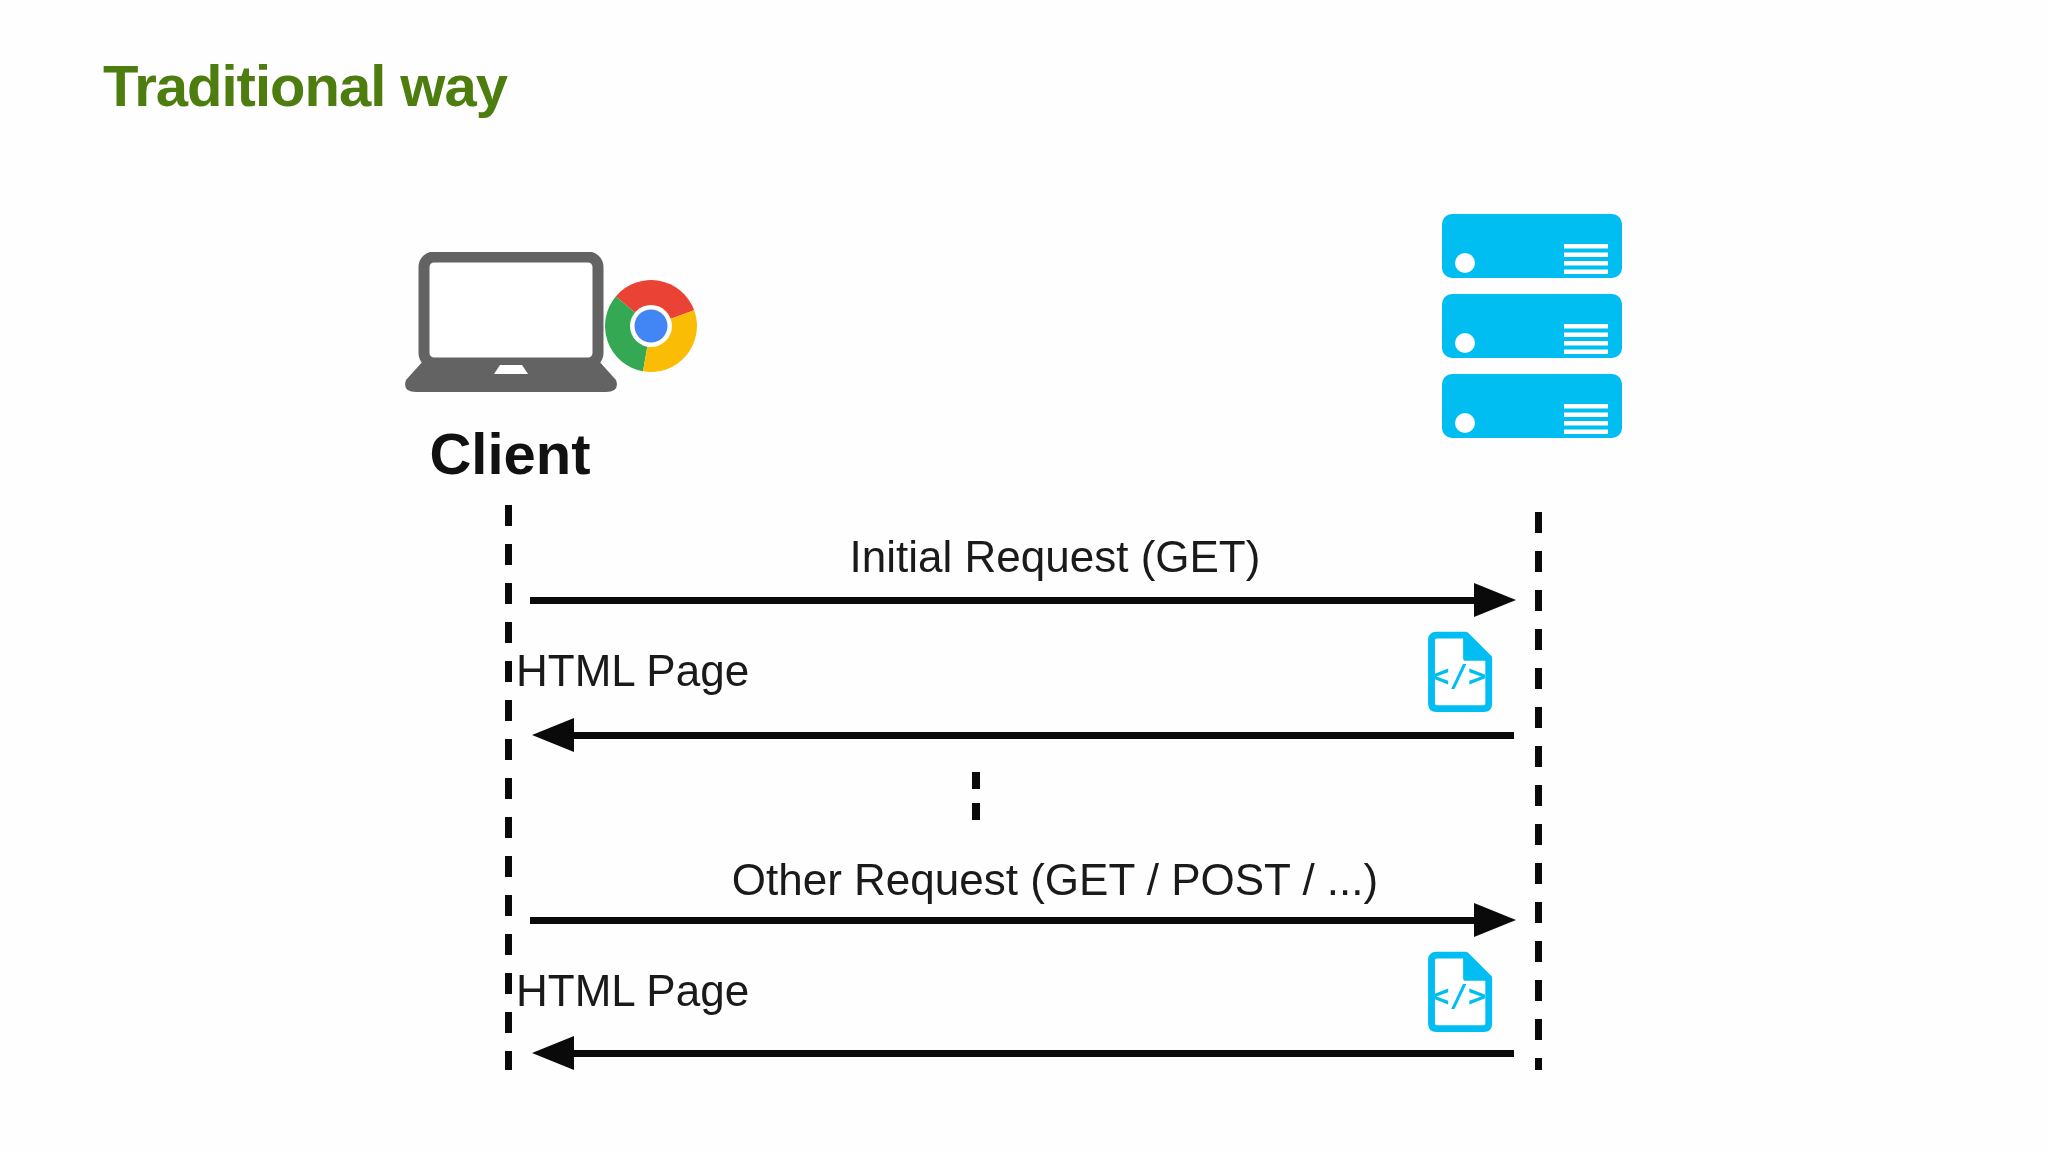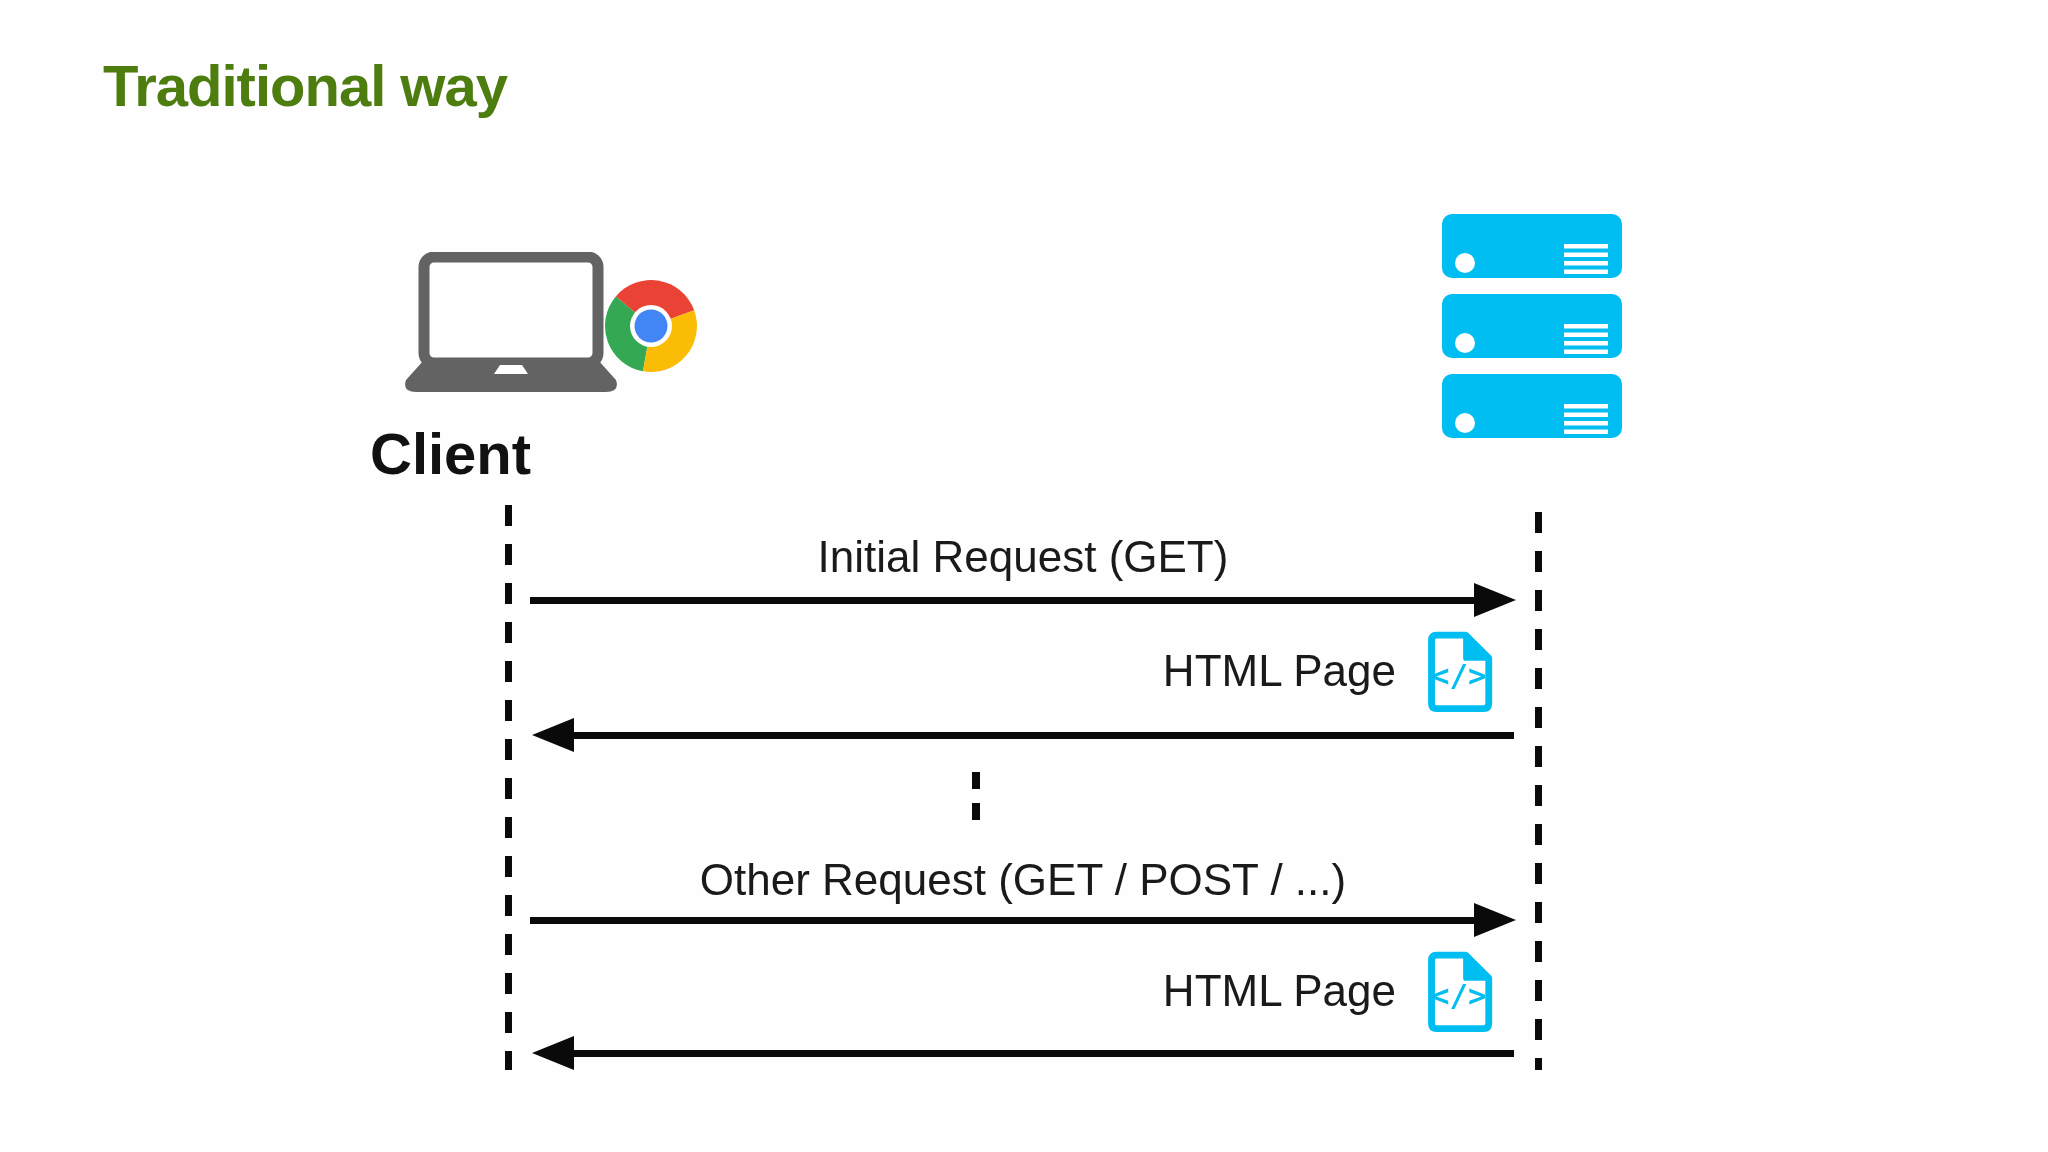--- a/index.html
+++ b/index.html
@@ -5,39 +5,39 @@
   html,body{margin:0;padding:0;background:#ffffff;}
   .canvas{
     position:relative;width:2048px;height:1152px;overflow:hidden;
     background:#fefefe;font-family:"Liberation Sans","DejaVu Sans",sans-serif;color:#151515;
   }
   .abs{position:absolute;}
   .title{
     left:103px;top:52px;font-size:58px;font-weight:bold;color:#4d7c0f;letter-spacing:-1px;
   }
   .actor-label{
-    font-size:58px;font-weight:bold;color:#111;text-align:left;width:280px;
+    font-size:58px;font-weight:bold;color:#111;text-align:center;width:280px;
   }
   .client-label{left:370px;top:420px;}
   .server-label{left:1392px;top:440px;}
   .lifeline{
     width:7px;
     background:repeating-linear-gradient(180deg,#0a0a0a 0 21px,transparent 21px 39px);
   }
   .lifeline-client{left:505px;top:505px;height:565px;}
   .lifeline-server{left:1535px;top:512px;height:558px;}
   .mid-separator{
     left:972px;top:772px;width:8px;height:58px;
     background:repeating-linear-gradient(180deg,#0a0a0a 0 17px,transparent 17px 31px);
   }
   .msg-label{
-    left:530px;width:986px;text-align:center;font-size:44px;color:#1a1a1a;
+    left:562px;width:986px;text-align:center;font-size:44px;color:#1a1a1a;
   }
   .msg-row{
-    left:530px;width:986px;height:82px;display:flex;align-items:center;justify-content:flex-end;gap:18px;
+    left:530px;width:986px;height:82px;display:flex;align-items:center;justify-content:space-between;gap:18px;
     transform:translateX(-14px);
   }
   .msg-row .msg-text{font-size:44px;color:#1a1a1a;}
   .arrow{height:34px;}
   .arrow .shaft{position:absolute;top:14px;height:7px;background:#0a0a0a;}
   .arrow-right .shaft{left:0;right:32px;}
   .arrow-left .shaft{left:32px;right:0;}
   .arrow .head{position:absolute;top:0;width:0;height:0;border-top:17px solid transparent;border-bottom:17px solid transparent;}
   .arrow-right .head{right:0;border-left:42px solid #0a0a0a;}
   .arrow-left .head{left:0;border-right:42px solid #0a0a0a;}

